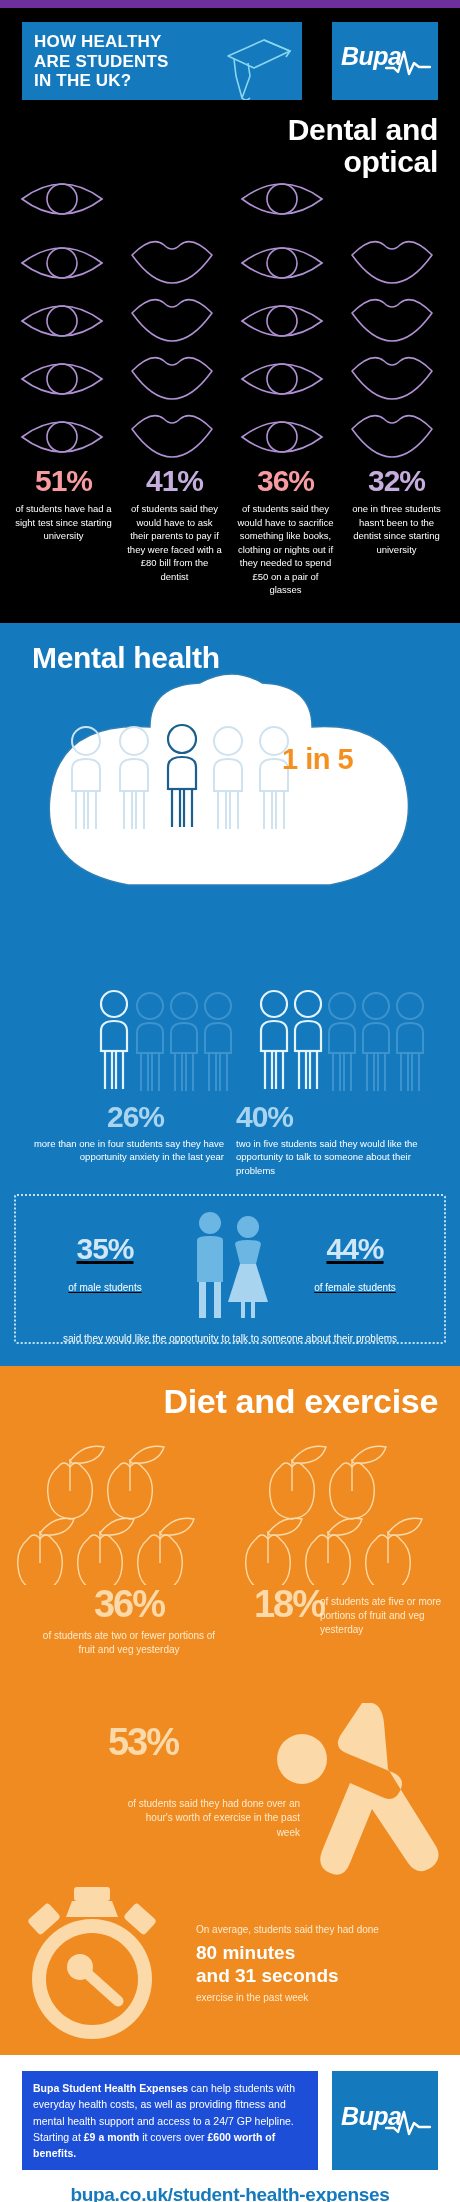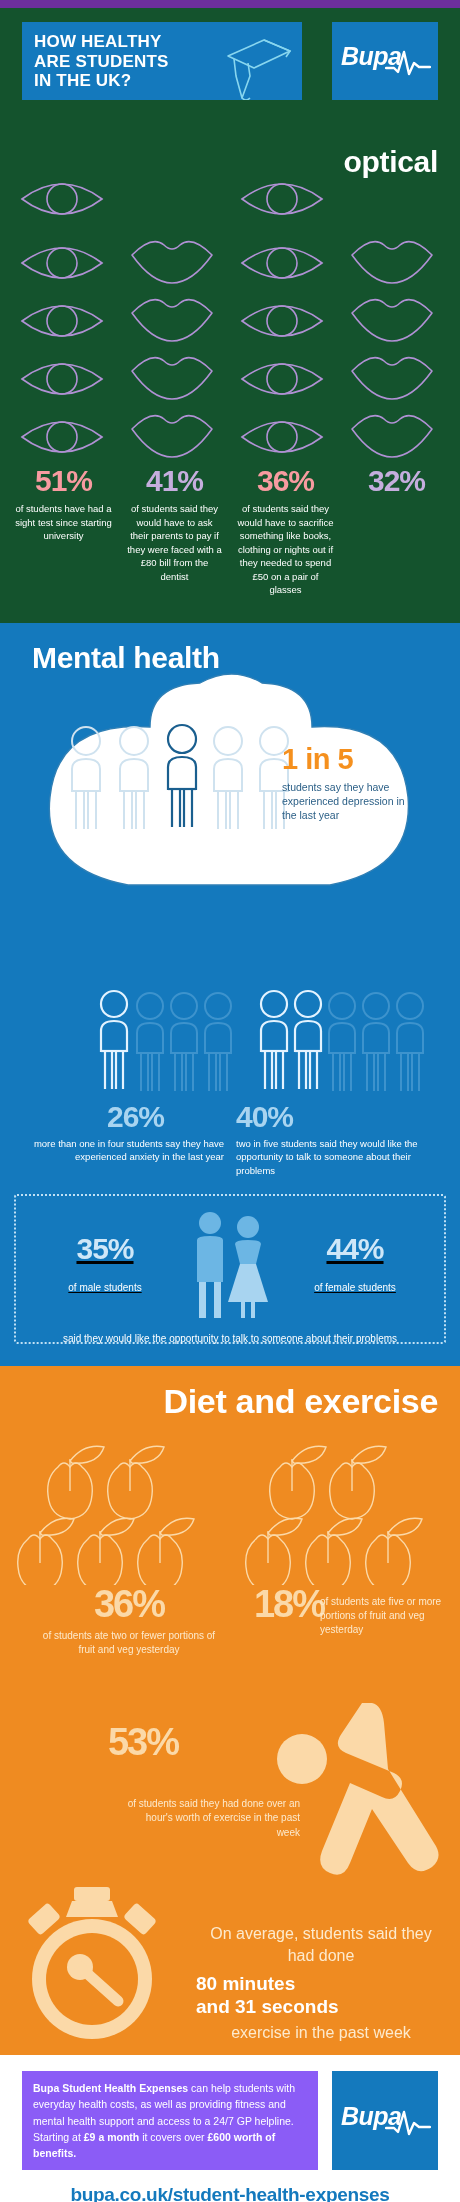--- a/index.html
+++ b/index.html
@@ -7,21 +7,21 @@
   body {
     width:460px; height:2202px;
     font-family:"Liberation Sans", sans-serif;
     position:relative; overflow:hidden;
   }
   .page { width:460px; height:2202px; position:relative; background:#fff; }
 
   
   .sec-dental {
     position:relative;
-    background:#14532d;
+    background:#000000;
     padding:0;
     overflow:hidden;
   }
   .topstrip { height:8px; background:#6d2f9c; }
   .header-row {
     display:flex; align-items:flex-start; justify-content:space-between;
     padding:14px 22px 0 22px;
   }
   .title-box {
     background:#1479bd; width:280px; height:78px;
@@ -138,28 +138,28 @@
   .diet-row2 { position:relative; height:180px; }
   .d-53 { position:absolute; left:58px; top:18px; width:170px; text-align:center; }
   .d-53 .big-num { font-size:38px; }
   .d-53-desc { position:absolute; left:120px; top:92px; width:180px; text-align:right;
                color:#fdeacd; font-size:10px; line-height:1.45; }
   .runner { position:absolute; right:4px; top:-4px; }
 
   .watch-row { position:relative; height:160px; }
   .watch { position:absolute; left:14px; top:2px; }
   .watch-text { position:absolute; left:196px; top:38px; width:250px; }
-  .wt-small { color:#fdeacd; font-size:16px; line-height:1.4;text-align:center; }
+  .wt-small { color:#fdeacd; font-size:10px; line-height:1.4; }
   .wt-big { color:#ffffff; font-size:19px; font-weight:bold; line-height:1.22; margin:4px 0 4px 0; }
 
   
   .sec-footer { background:#ffffff; padding:16px 22px 10px 22px; }
   .footer-row { display:flex; justify-content:space-between; align-items:stretch; gap:12px; }
   .foot-box {
-    background:#8b5cf6; color:#ffffff; font-size:10.5px; line-height:1.55;
+    background:#1d4ed8; color:#ffffff; font-size:10.5px; line-height:1.55;
     padding:9px 11px; width:296px;
   }
   .foot-box b { font-weight:bold; }
   .foot-bupa { background:#1479bd; width:106px; display:flex; align-items:center; justify-content:center; }
   .url {
     color:#1479bd; font-weight:bold; font-size:19px; text-align:center;
     padding:14px 0 10px 0; letter-spacing:-0.3px;
   }
 </style>
 </head>
@@ -193,21 +193,21 @@
           <span class="bupa-pulse">
             <svg width="46" height="32" viewBox="0 0 46 32">
               <path d="M1 22 L9 22 L13 26 L19 6 L24 28 L29 17 L34 21 L45 21" fill="none" stroke="#ffffff" stroke-width="2.4" stroke-linejoin="round" stroke-linecap="round"></path>
             </svg>
           </span>
         </div>
       </div>
     </div>
 
     <h1 class="sec-h1">
-      <br>
+      <span>Dental and</span><br>
       <span>optical</span>
     </h1>
 
     <div class="icon-grid">
       <svg width="460" height="320" viewBox="0 0 460 320">
         <defs>
           <g id="eyeIcon">
             <path d="M2 22 Q42 -8 82 22 Q42 52 2 22 Z" fill="none" stroke="#b091d4" stroke-width="1.6"></path>
             <circle cx="42" cy="22" r="15" fill="none" stroke="#b091d4" stroke-width="1.6"></circle>
           </g>
@@ -249,20 +249,21 @@
       <div class="stat-col">
         <div class="pct-big pct-lav">41%</div>
         <div class="stat-desc">of students said they would have to ask their parents to pay if they were faced with a £80 bill from the dentist</div>
       </div>
       <div class="stat-col">
         <div class="pct-big pct-pink">36%</div>
         <div class="stat-desc">of students said they would have to sacrifice something like books, clothing or nights out if they needed to spend £50 on a pair of glasses</div>
       </div>
       <div class="stat-col">
         <div class="pct-big pct-lav">32%</div>
+        <div class="stat-desc">one in three students hasn't been to the dentist since starting university</div>
       </div>
     </div>
   </section>
 
   <section class="sec-mental">
     <h2 class="sec-h2">Mental health</h2>
 
     <div class="cloud-wrap">
       <svg width="460" height="278" viewBox="0 0 460 278" style="position:absolute;left:0;top:0;">
 
@@ -287,21 +288,20 @@
         <g>
           <use href="#personGhost" x="68" y="56"></use>
           <use href="#personGhost" x="116" y="56"></use>
           <use href="#personDark" x="164" y="54"></use>
           <use href="#personGhost" x="210" y="56"></use>
           <use href="#personGhost" x="256" y="56"></use>
         </g>
       </svg>
       <div class="cloudtext">
         <div class="one-in-five">1 in 5</div>
-        <div class="cloud-sub">students say they have experienced depression in the last year</div>
       </div>
     </div>
 
     <div class="people-row">
       <svg width="460" height="155" viewBox="0 0 460 155" style="position:absolute;left:0;top:0;">
         <defs>
           <g id="pOut">
             <circle cx="16" cy="15" r="13" fill="none" stroke="#3d93cd" stroke-width="2"></circle>
             <path d="M3 62 L3 42 Q3 32 16 32 Q29 32 29 42 L29 62 Z" fill="none" stroke="#3d93cd" stroke-width="2"></path>
             <path d="M7 62 L7 100 M14 62 L14 100 M18 62 L18 100 M25 62 L25 100" stroke="#3d93cd" stroke-width="2"></path>
@@ -326,21 +326,21 @@
           <use href="#pOut" x="326" y="44"></use>
           <use href="#pOut" x="360" y="44"></use>
           <use href="#pOut" x="394" y="44"></use>
         </g>
       </svg>
     </div>
 
     <div class="mh-stats">
       <div class="mh-col left">
         <div class="mh-pct">26%</div>
-        <div class="mh-desc">more than one in four students say they have experienced anxiety in the last year</div>
+        <div class="mh-desc">more than one in four students say they have opportunity anxiety in the last year</div>
       </div>
       <div class="mh-col right">
         <div class="mh-pct">40%</div>
         <div class="mh-desc">two in five students said they would like the opportunity to talk to someone about their problems</div>
       </div>
     </div>
 
     <div class="dotbox">
       <div class="dotbox-inner">
         <div class="db-side l">

